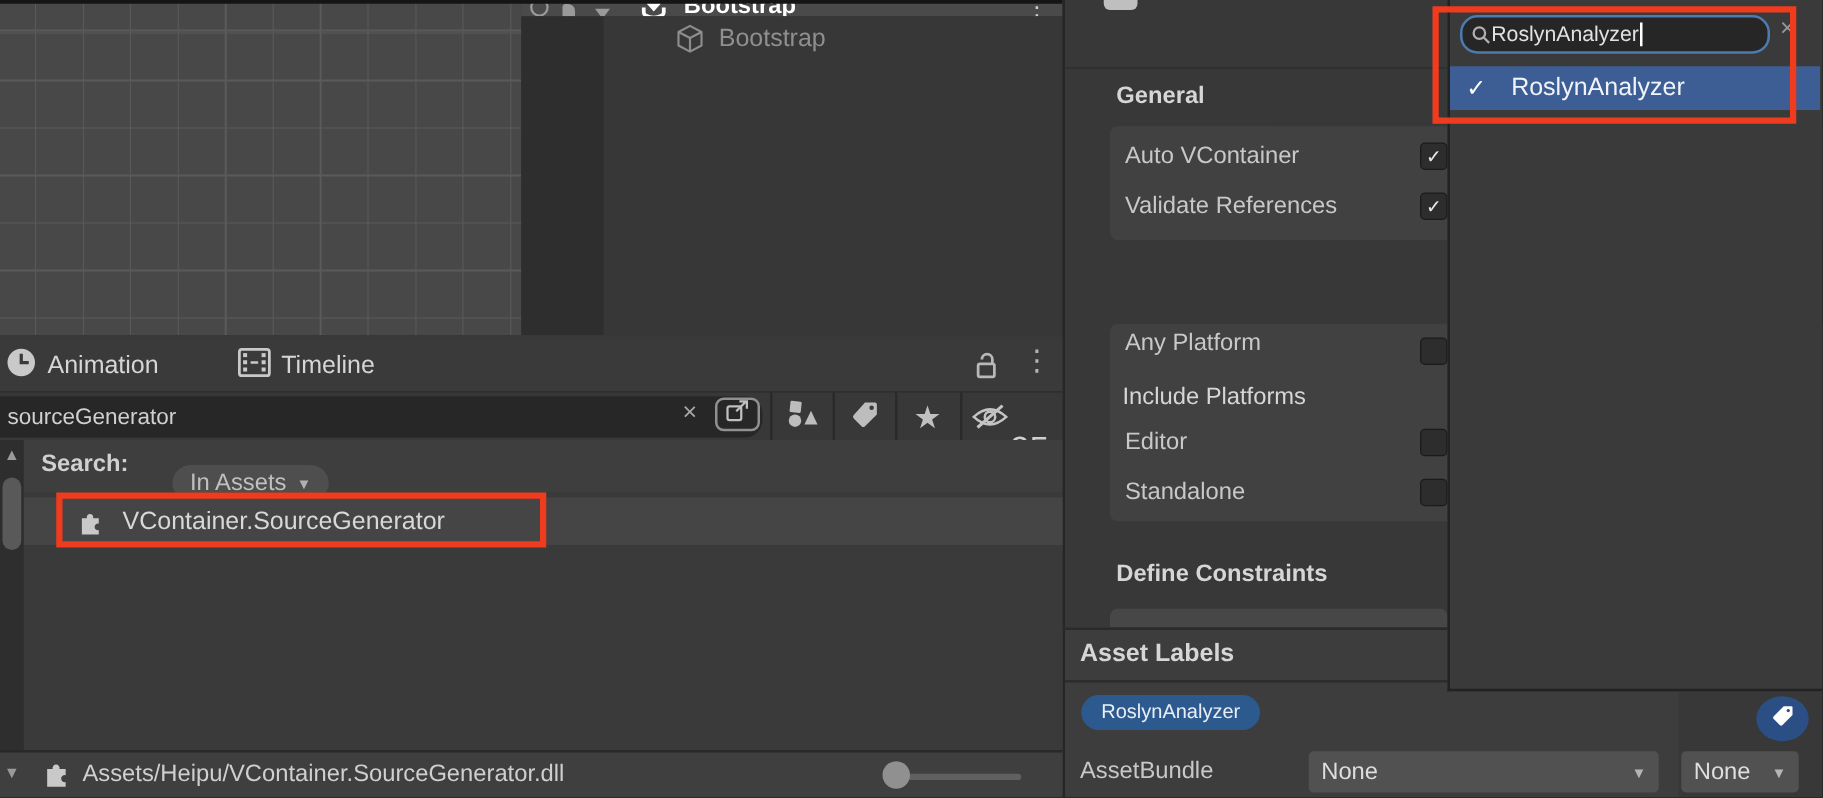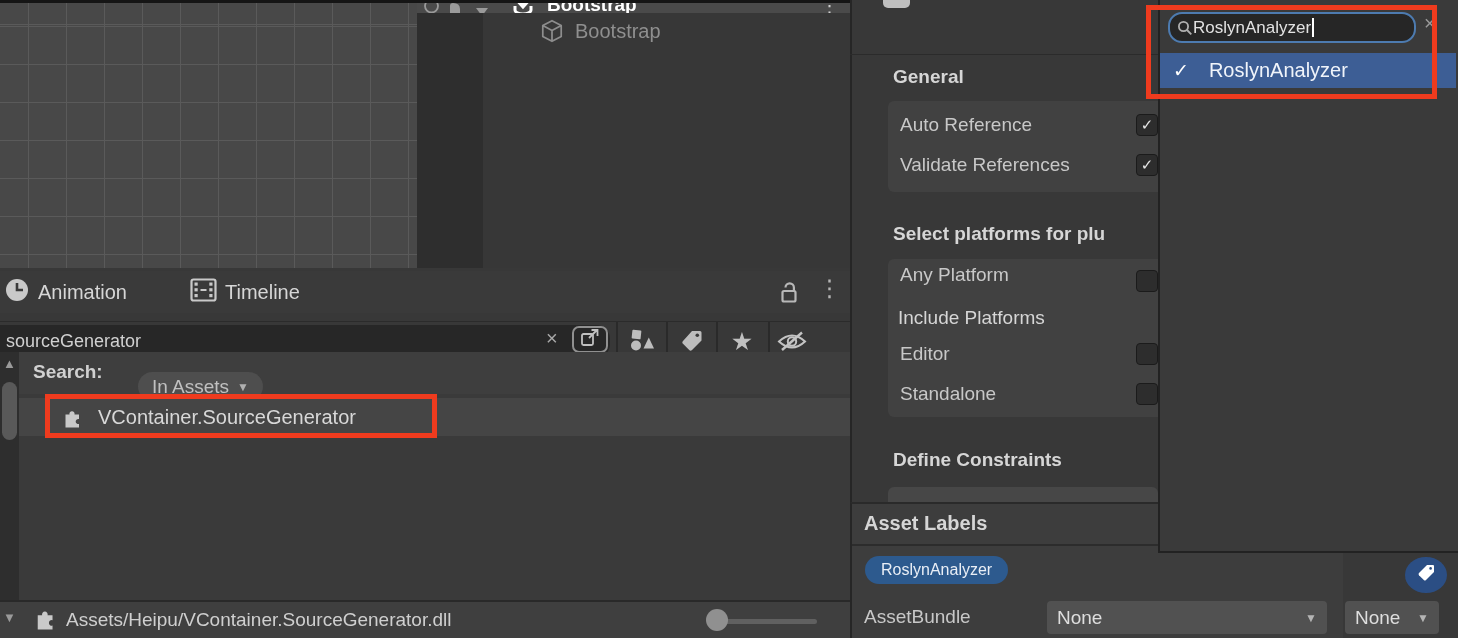--- a/index.html
+++ b/index.html
@@ -70,21 +70,21 @@
 
   
   #tabbar{left:0;top:271px;width:850px;height:42px;background:#3a3a3a;}
   .tab{position:absolute;top:0;height:42px;display:flex;align-items:center;}
   .tab .ttxt{font-size:20px;color:#d6d6d6;margin-left:8px;}
   #tab-animation{left:4px;}
   #tab-timeline{left:190px;}
   #lock-btn{position:absolute;left:778px;top:9px;}
   #kebab-btn{position:absolute;left:818px;top:4px;font-size:23px;color:#b5b5b5;letter-spacing:0;}
 
-  #searchrow{left:0;top:321px;width:850px;height:39px;background:#383838;border-top:1px solid #2b2b2b;box-sizing:border-box;}
+  #searchrow{left:0;top:313px;width:850px;height:39px;background:#383838;border-top:1px solid #2b2b2b;box-sizing:border-box;}
   #search-input{position:absolute;left:0;top:3px;width:610px;height:33px;background:#272727;
                 border-radius:0 14px 14px 0;display:flex;align-items:center;}
   #search-input .sval{font-size:18px;color:#d0d0d0;margin-left:6px;}
   #search-clear{position:absolute;left:546px;top:5px;font-size:20px;color:#a8a8a8;}
   #ext-btn{position:absolute;left:572px;top:4px;width:36px;height:27px;border:2px solid #909090;border-radius:7px;
            box-sizing:border-box;display:flex;align-items:center;justify-content:center;}
   .vdiv{position:absolute;top:0;width:2px;height:39px;background:#2a2a2a;}
   .iconbtn{position:absolute;top:0;width:48px;height:39px;display:flex;align-items:center;justify-content:center;}
   #hidden-count{position:absolute;left:808px;top:6px;font-size:28px;color:#cfcfcf;margin-top:24px;}
 
@@ -154,27 +154,26 @@
     </div>
   </div>
   <div class="ab" id="panel-split-strip"></div>
 
   <div class="ab" id="inspector"></div>
   <div class="ab" id="insp-top-tab"></div>
   <div class="ab" id="insp-div1"></div>
 
   <div class="ab sect-title" style="left:893px;top:66px">General</div>
   <div class="ab insp-box" style="left:888px;top:101px;width:582px;height:91px">
-    <span class="insp-label ab" style="left:12px;top:13px">Auto Reference</span>
+    <span class="insp-label ab" style="left:12px;top:13px">Auto VContainer</span>
     <span class="checkbox" style="left:248px;top:13px">✓</span>
     <span class="insp-label ab" style="left:12px;top:53px">Validate References</span>
     <span class="checkbox" style="left:248px;top:53px">✓</span>
   </div>
 
-  <div class="ab sect-title" style="left:893px;top:223px">Select platforms for plu</div>
   <div class="ab insp-box" style="left:888px;top:259px;width:582px;height:158px">
     <span class="insp-label ab" style="left:12px;top:5px">Any Platform</span>
     <span class="checkbox" style="left:248px;top:11px"></span>
     <span class="insp-label ab bold" style="left:10px;top:48px;color:#d6d6d6">Include Platforms</span>
     <span class="insp-label ab" style="left:12px;top:84px">Editor</span>
     <span class="checkbox" style="left:248px;top:84px"></span>
     <span class="insp-label ab" style="left:12px;top:124px">Standalone</span>
     <span class="checkbox" style="left:248px;top:124px"></span>
   </div>
 

